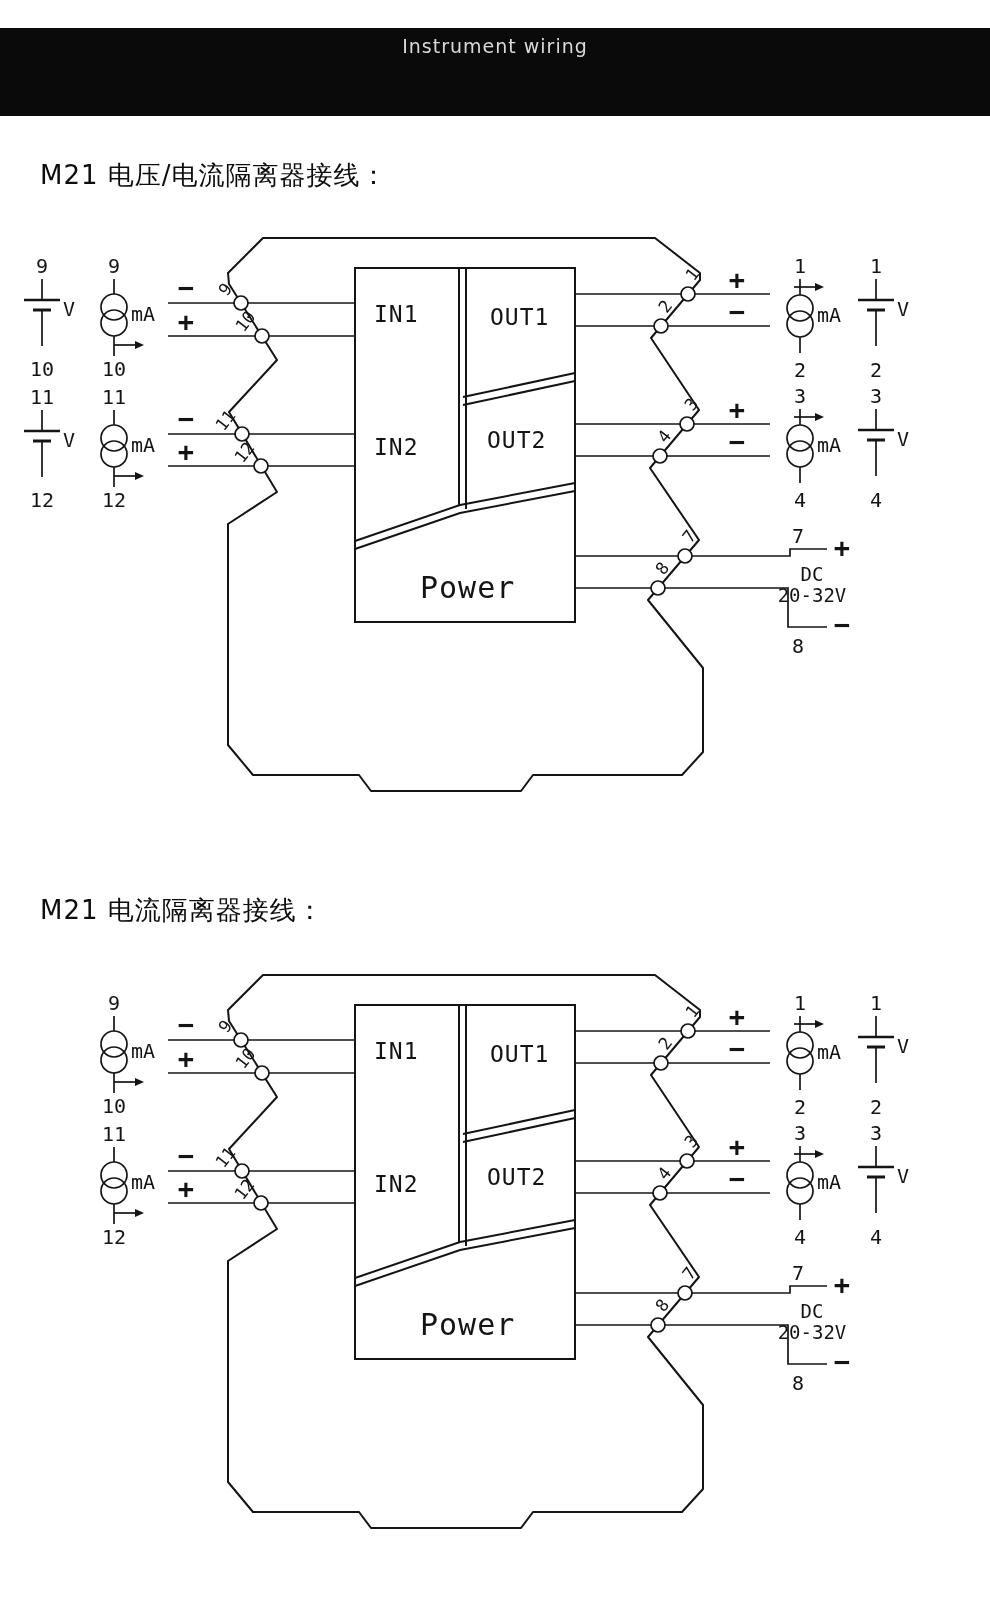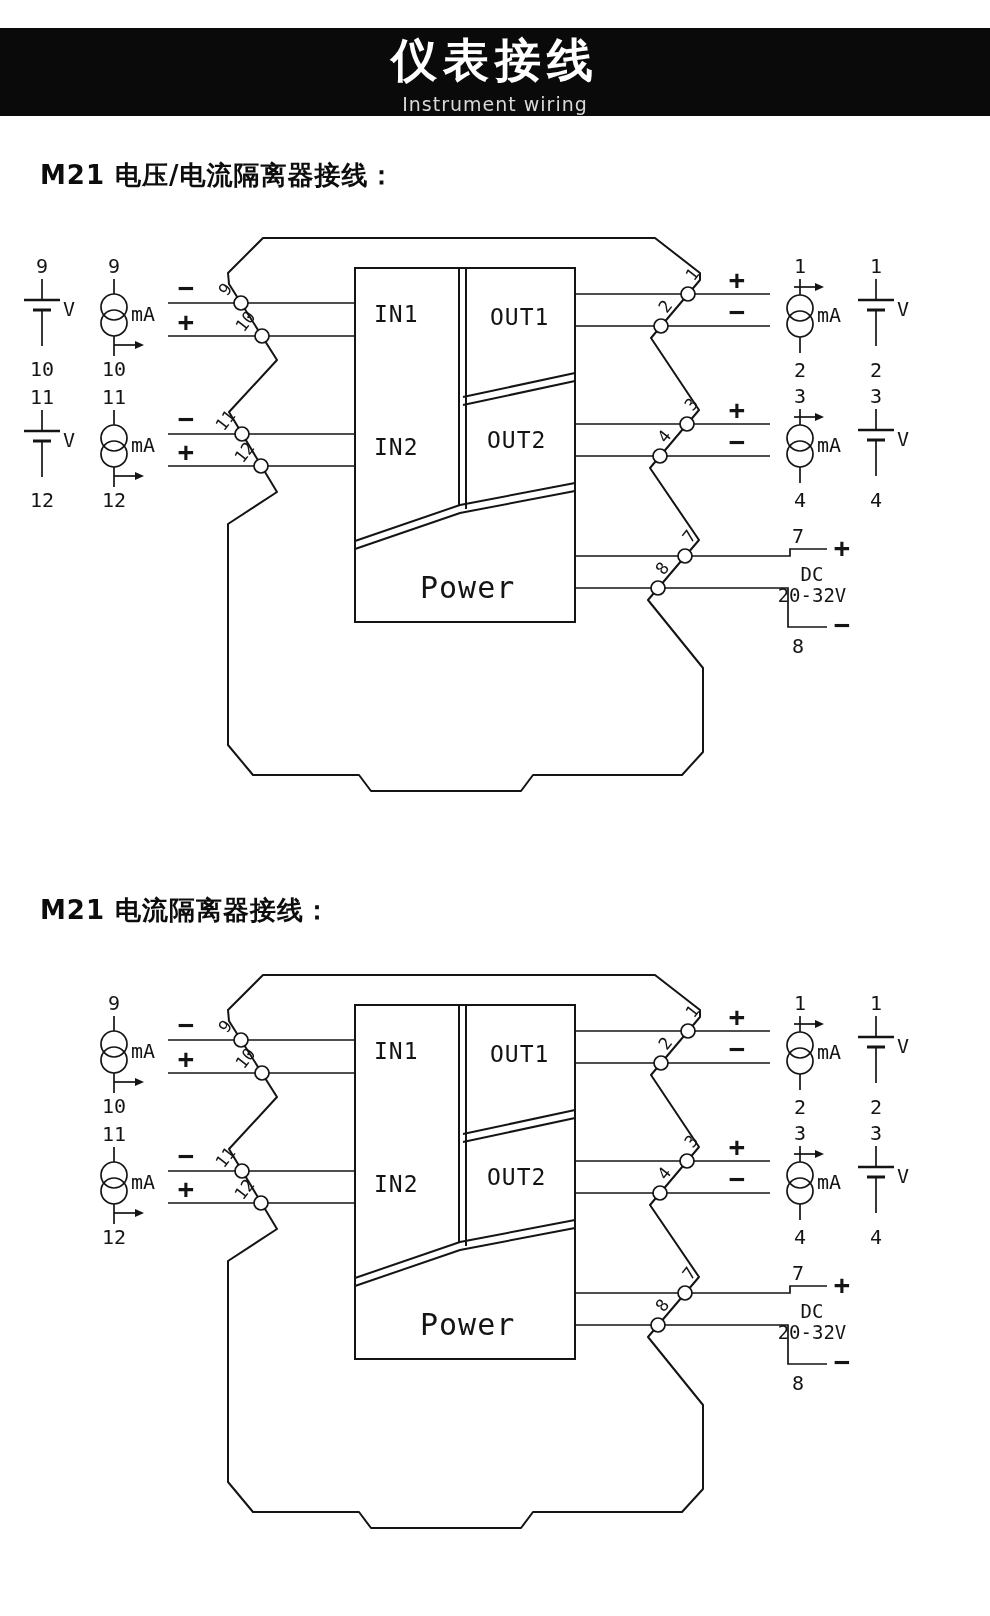--- a/index.html
+++ b/index.html
@@ -7,21 +7,21 @@
   body {
     position:relative; width:990px; height:1616px; overflow:hidden;
     font-family:"DejaVu Sans","Liberation Sans",sans-serif; color:#141414;
   }
   .banner {
     position:absolute; left:0; top:28px; width:990px; height:88px;
     background:#0a0a0a; color:#ffffff; text-align:center;
   }
   .banner h1 { font-size:46px; font-weight:700; letter-spacing:6px; padding-top:7px; line-height:1.1; }
   .banner .sub { font-size:19px; font-weight:400; color:#d9d9d9; letter-spacing:1px; margin-top:7px; }
-  .sec { position:absolute; left:40px; font-size:26px; font-weight:700; letter-spacing:1px; color:#0d0d0d; }
+  .sec { position:absolute; left:40px; font-size:26px; font-weight:400; letter-spacing:1px; color:#0d0d0d; }
   .sec1 { top:158px; }
   .sec2 { top:893px; }
   svg.diag { position:absolute; left:0; }
   .d1 { top:225px; }
   .d2 { top:962px; }
   
   .case { fill:none; stroke:#141414; stroke-width:2; stroke-linejoin:round; }
   .box  { fill:none; stroke:#141414; stroke-width:2; }
   .ln   { fill:none; stroke:#141414; stroke-width:1.7; }
   .plate-long  { fill:none; stroke:#141414; stroke-width:2.4; }
@@ -33,21 +33,20 @@
   .sml  { font-size:19px; }
   .rlbl { font-size:17px; }
   .sign { font-size:27px; font-weight:700; }
   .mod  { font-size:23px; letter-spacing:1px; }
   .pow  { font-size:30px; letter-spacing:1px; }
 </style>
 </head>
 <body>
 
 <header class="banner">
-  <h1>仪表接线</h1>
   <div class="sub">Instrument wiring</div>
 </header>
 
 <h2 class="sec sec1">M21 电压/电流隔离器接线：</h2>
 
 <svg class="diag d1" width="990" height="578" viewBox="0 0 990 578">
   <defs>
     <g id="battery">
       <line class="ln" x1="0" y1="0" x2="0" y2="21"></line>
       <line class="plate-long" x1="-18" y1="21" x2="18" y2="21"></line>

